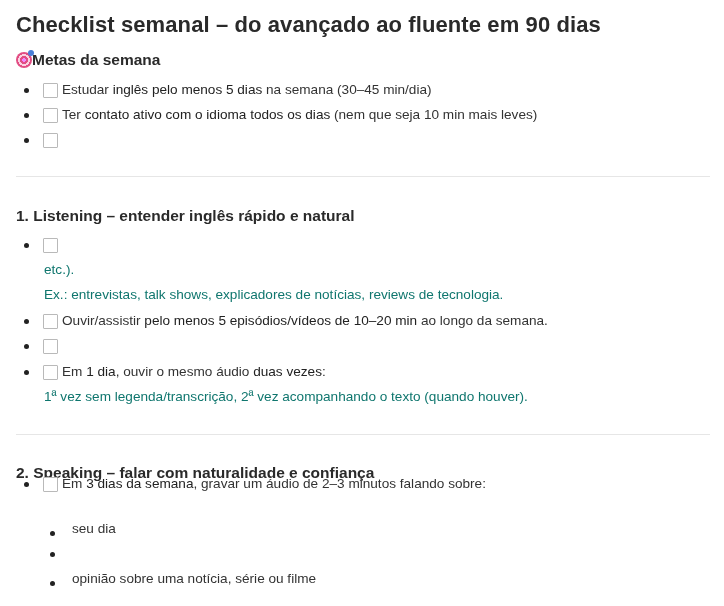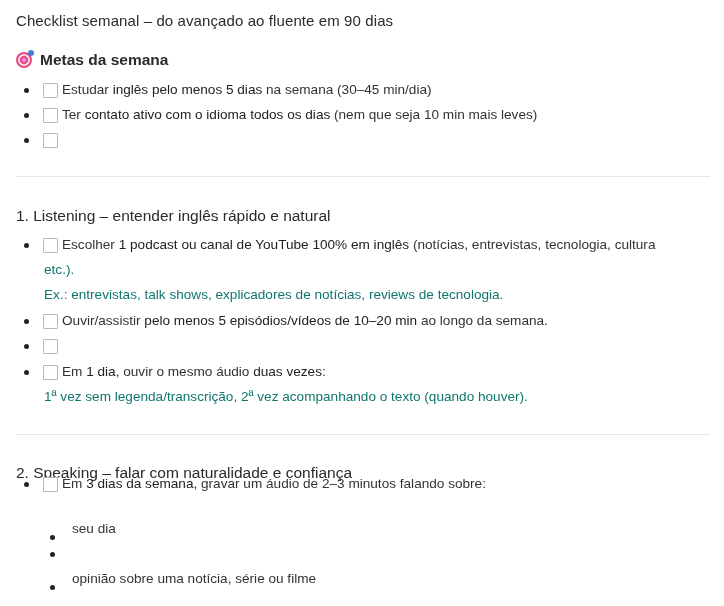--- a/index.html
+++ b/index.html
@@ -4,27 +4,27 @@
   <style>
     html, body {
       margin: 0; padding: 0;
       background: #ffffff;
       width: 724px; height: 606px; overflow: hidden;
       font-family: "Liberation Sans", "DejaVu Sans", sans-serif;
       color: #2b2b2b;
     }
     .page { position: relative; padding: 0 0 0 16px; }
     .title {
-      font-size: 15px; font-weight: 400; color: #2a2a2a;
+      font-size: 22px; font-weight: 700; color: #2a2a2a;
       position: absolute; left: 16px; top: 12px; letter-spacing: 0.1px;
     }
     .h-metas {
       position: absolute; left: 16px; top: 51px;
       font-size: 15.5px; font-weight: 600; color: #2a2a2a;
-      display: flex; align-items: center; gap: 8px;
+      display: flex; align-items: center; 
     }
     .target-icon {
       width: 16px; height: 16px; border-radius: 50%;
       background: radial-gradient(circle, #e8f 0 2px, #e24d84 2px 4px, #fbd1e1 4px 6px, #e24d84 6px 8px);
       position: relative;
     }
     .target-icon::after {
       content: ""; position: absolute; right: -2px; top: -2px;
       width: 6px; height: 6px; border-radius: 50%; background: #4a7fd8;
     }
@@ -42,25 +42,25 @@
       flex: 0 0 13px; margin-top: 4px; margin-right: 4px; background: #fff;
     }
     .txt b { font-weight: 400; color: #222; }
     .sub {
       position: absolute; left: 44px; font-size: 13.6px; line-height: 22px; color: #0f766e;
     }
     .hr {
       position: absolute; left: 16px; right: 14px; height: 1px; background: #e6e6e6;
     }
     .h2 {
-      position: absolute; left: 16px; font-size: 15.5px; font-weight: 400; color: #2a2a2a;
+      position: absolute; left: 16px; font-size: 15.5px; font-weight: 700; color: #2a2a2a;
     }
     .sub-li {
       position: absolute; left: 50px; font-size: 13.6px; line-height: 22px; color: #333;
-      display: flex; align-items: flex-end;
+      display: flex; align-items: center;
     }
     .sub-li .bullet { margin-right: 17px; }
   </style>
 </head>
 <body>
 
 <div class="page">
   <div class="title">Checklist semanal – do avançado ao fluente em 90 dias</div>
 
   <div class="h-metas">
@@ -83,21 +83,20 @@
     <span class="cb"></span>
   </div>
 
   <div class="hr" style="top:176px"></div>
 
   <div class="h2" style="top:207px">1. Listening – entender inglês rápido e natural</div>
 
   <div class="li" style="top:234px">
     <span class="bullet"></span>
     <span class="cb"></span>
-    <span class="txt"><span>Escolher </span><b>1 podcast ou canal de YouTube 100% em inglês</b><span> (notícias, entrevistas, tecnologia, cultura</span></span>
   </div>
   <div class="sub" style="top:259px">etc.).</div>
   <div class="sub" style="top:284px">Ex.: entrevistas, talk shows, explicadores de notícias, reviews de tecnologia.</div>
 
   <div class="li" style="top:310px">
     <span class="bullet"></span>
     <span class="cb"></span>
     <span class="txt"><span>Ouvir/assistir </span><b>pelo menos 5 episódios/vídeos de 10–20 min</b><span> ao longo da semana.</span></span>
   </div>
   <div class="li" style="top:335px">

